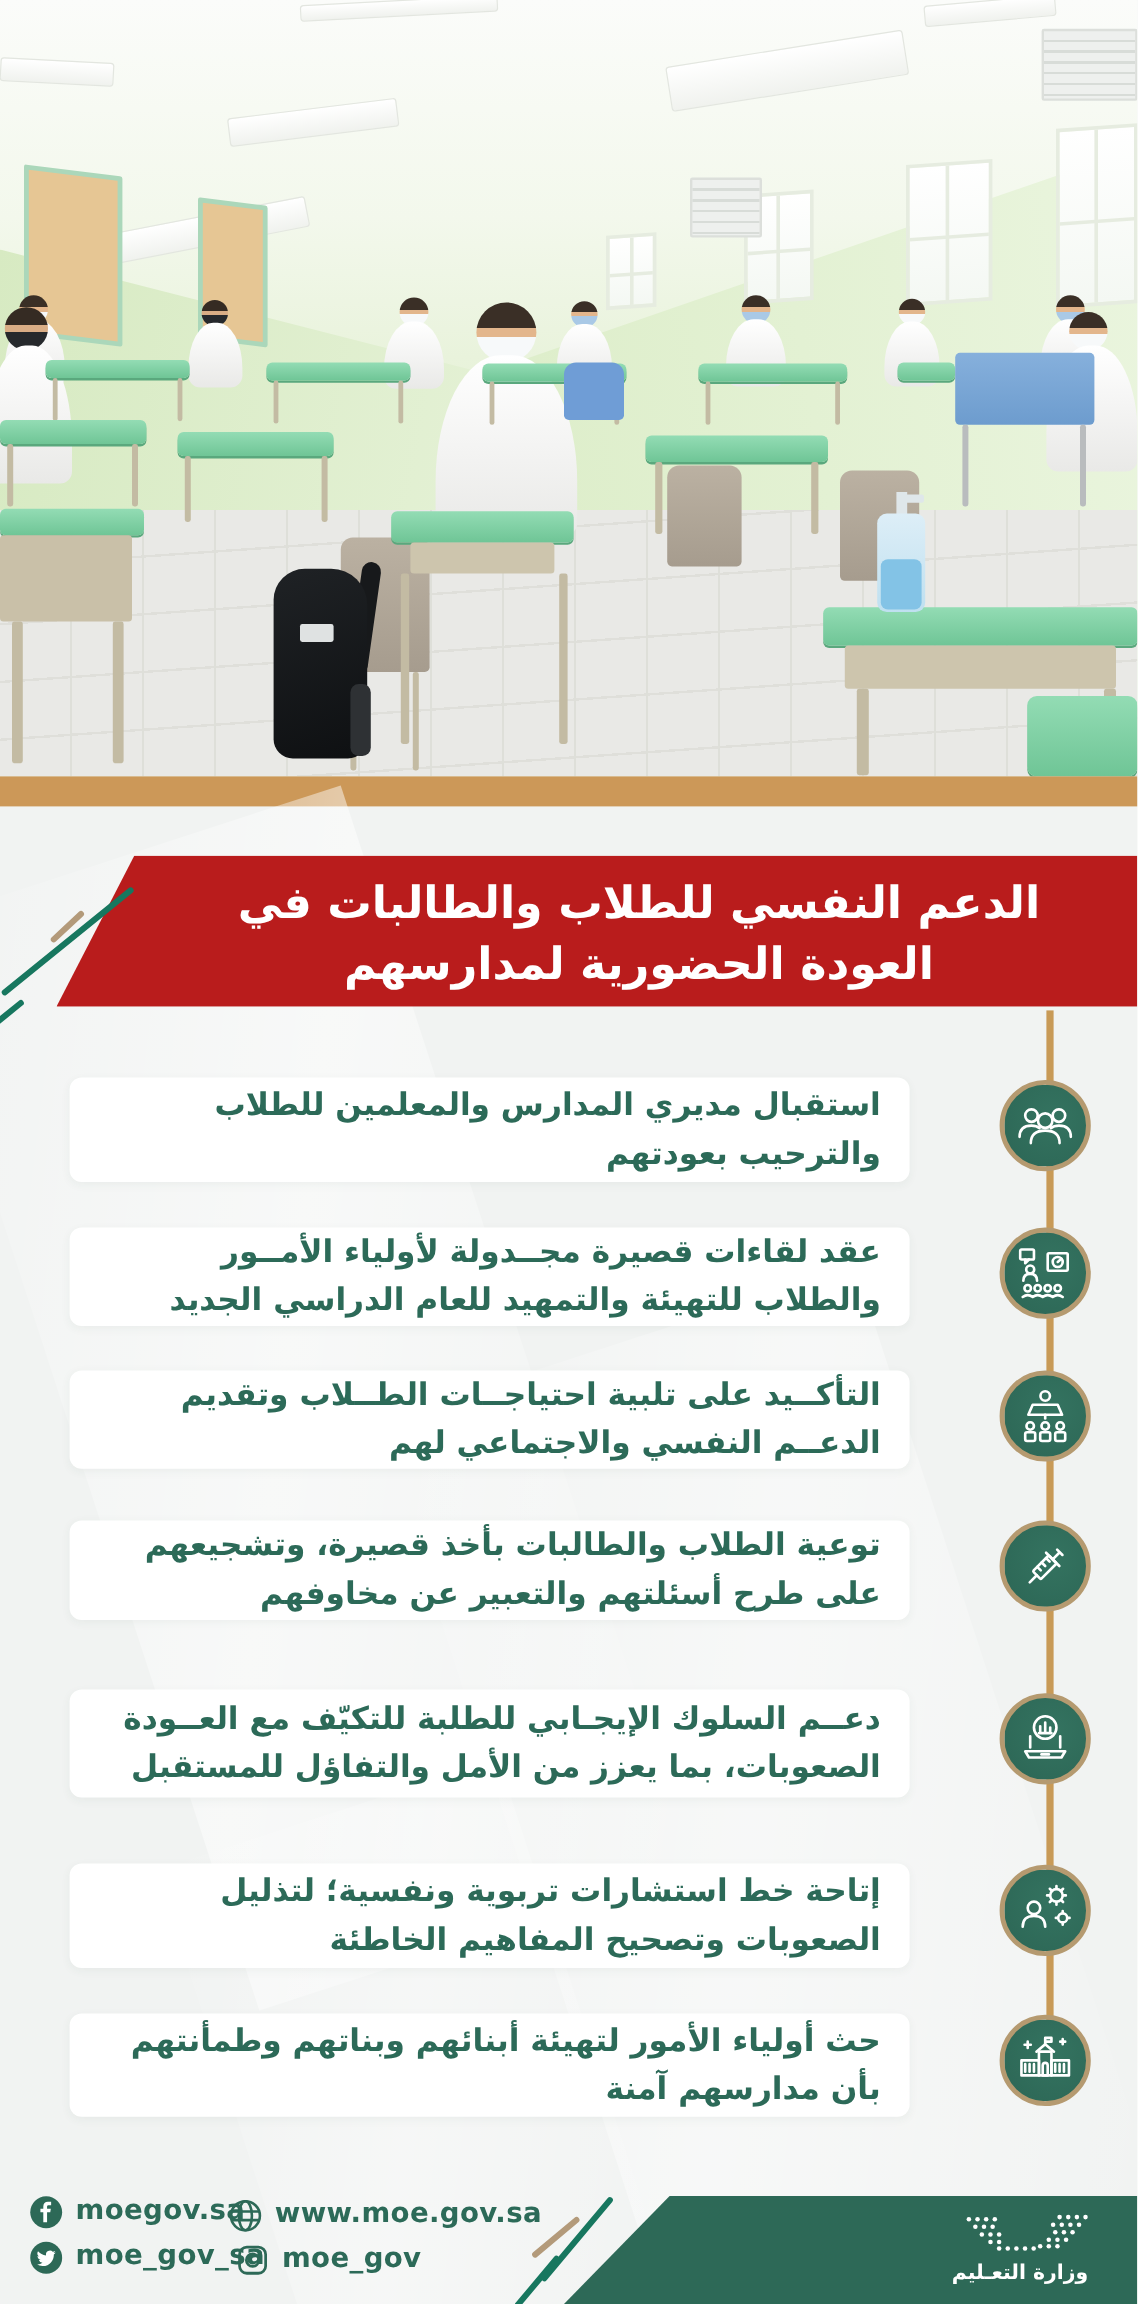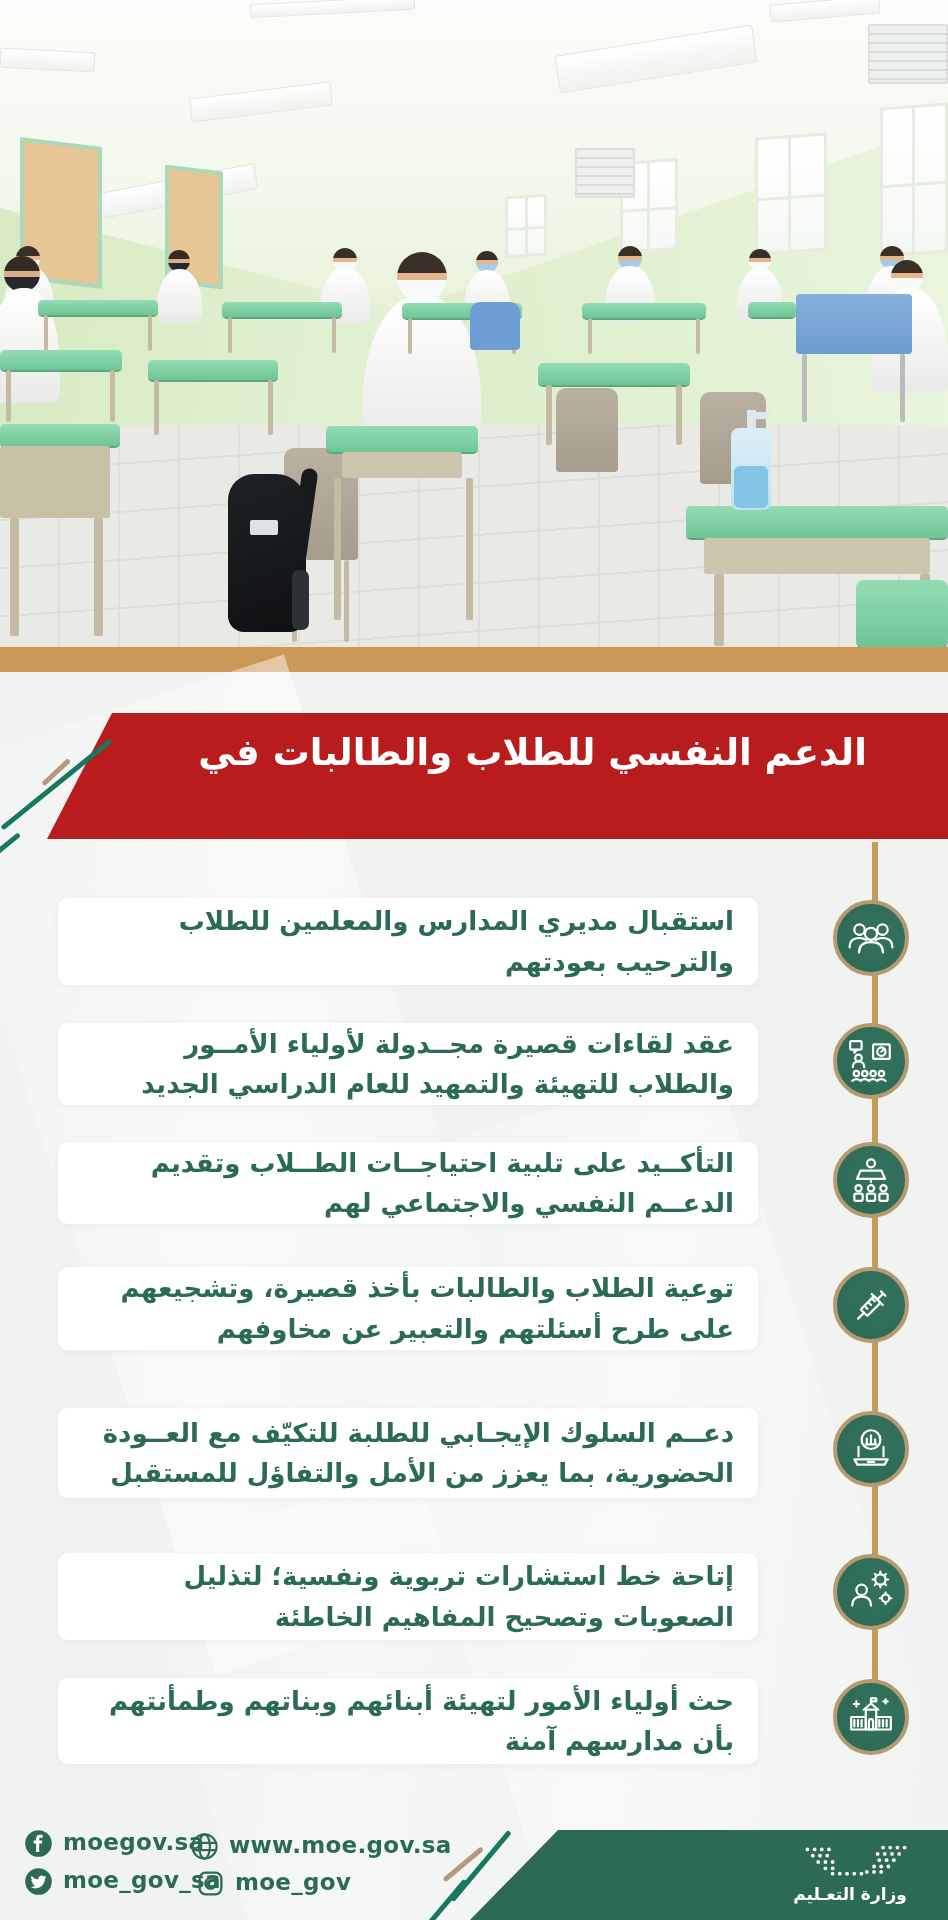--- a/index.html
+++ b/index.html
@@ -189,20 +189,21 @@
   </div>
 
   <div class="tanstrip"></div>
   <div class="streak" style="left:60px;top:690px;width:380px;height:950px;opacity:.55;"></div>
   <div class="streak" style="left:430px;top:1100px;width:420px;height:820px;opacity:.5;"></div>
   <div class="streak" style="left:200px;top:1500px;width:300px;height:500px;opacity:.4;"></div>
 
   <div class="banner">
     <div class="banner-inner">
       <div>الدعم النفسي للطلاب والطالبات في</div>
+      <div>العودة الحضورية لمدارسهم</div>
     </div>
   </div>
   <div>
     <div class="slash" style="left:2px;top:826px;width:140px;transform:rotate(-39deg);"></div>
     <div class="slash" style="left:-18px;top:862px;width:48px;transform:rotate(-39deg);"></div>
     <div class="slash tan" style="left:43px;top:782px;width:36px;transform:rotate(-43deg);"></div>
   </div>
 
   <div class="tline"></div>
 
@@ -212,21 +213,21 @@
   <div class="card" style="top:1023px;height:82px;">
       <p>عقد لقاءات قصيرة مجــدولة لأولياء الأمــور والطلاب للتهيئة والتمهيد للعام الدراسي الجديد</p>
     </div>
   <div class="card" style="top:1142px;height:82px;">
       <p>التأكــيد على تلبية احتياجــات الطــلاب وتقديم الدعــم النفسي والاجتماعي لهم</p>
     </div>
   <div class="card" style="top:1267px;height:83px;">
       <p>توعية الطلاب والطالبات بأخذ قصيرة، وتشجيعهم على طرح أسئلتهم والتعبير عن مخاوفهم</p>
     </div>
   <div class="card" style="top:1408px;height:90px;">
-      <p>دعــم السلوك الإيجـابي للطلبة للتكيّف مع العــودة الحضورية، بما يعزز من الأمل والتفاؤل للمستقبل</p>
+      <p>دعــم السلوك الإيجـابي للطلبة للتكيّف مع العــودة الصعوبات، بما يعزز من الأمل والتفاؤل للمستقبل</p>
     </div>
   <div class="card" style="top:1553px;height:87px;">
       <p>إتاحة خط استشارات تربوية ونفسية؛ لتذليل الصعوبات وتصحيح المفاهيم الخاطئة</p>
     </div>
   <div class="card" style="top:1678px;height:86px;justify-content:center;">
       <p>حث أولياء الأمور لتهيئة أبنائهم وبناتهم وطمأنتهم بأن مدارسهم آمنة</p>
     </div>
 
   <div class="node" style="top:900px;">
     <svg viewBox="0 0 48 48">

